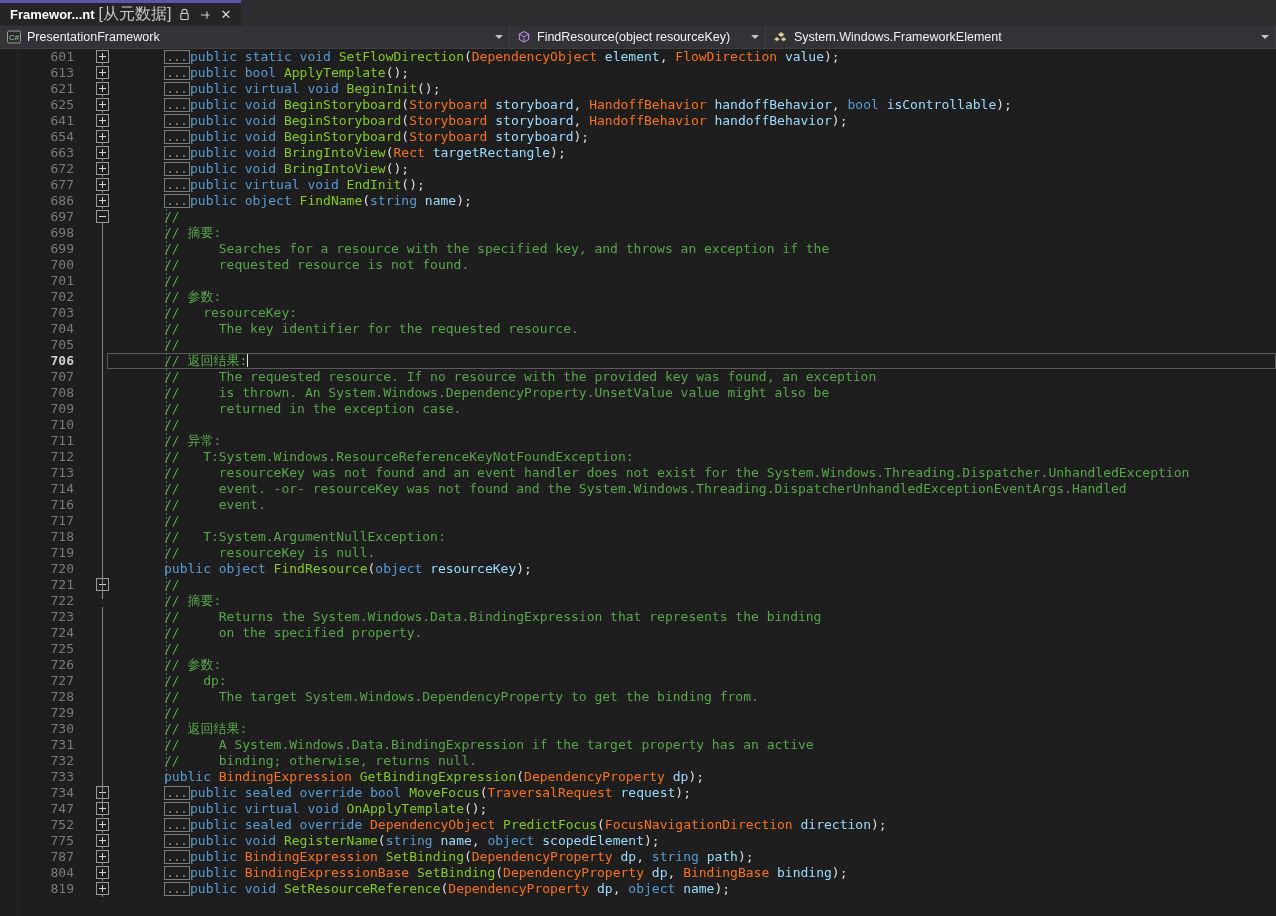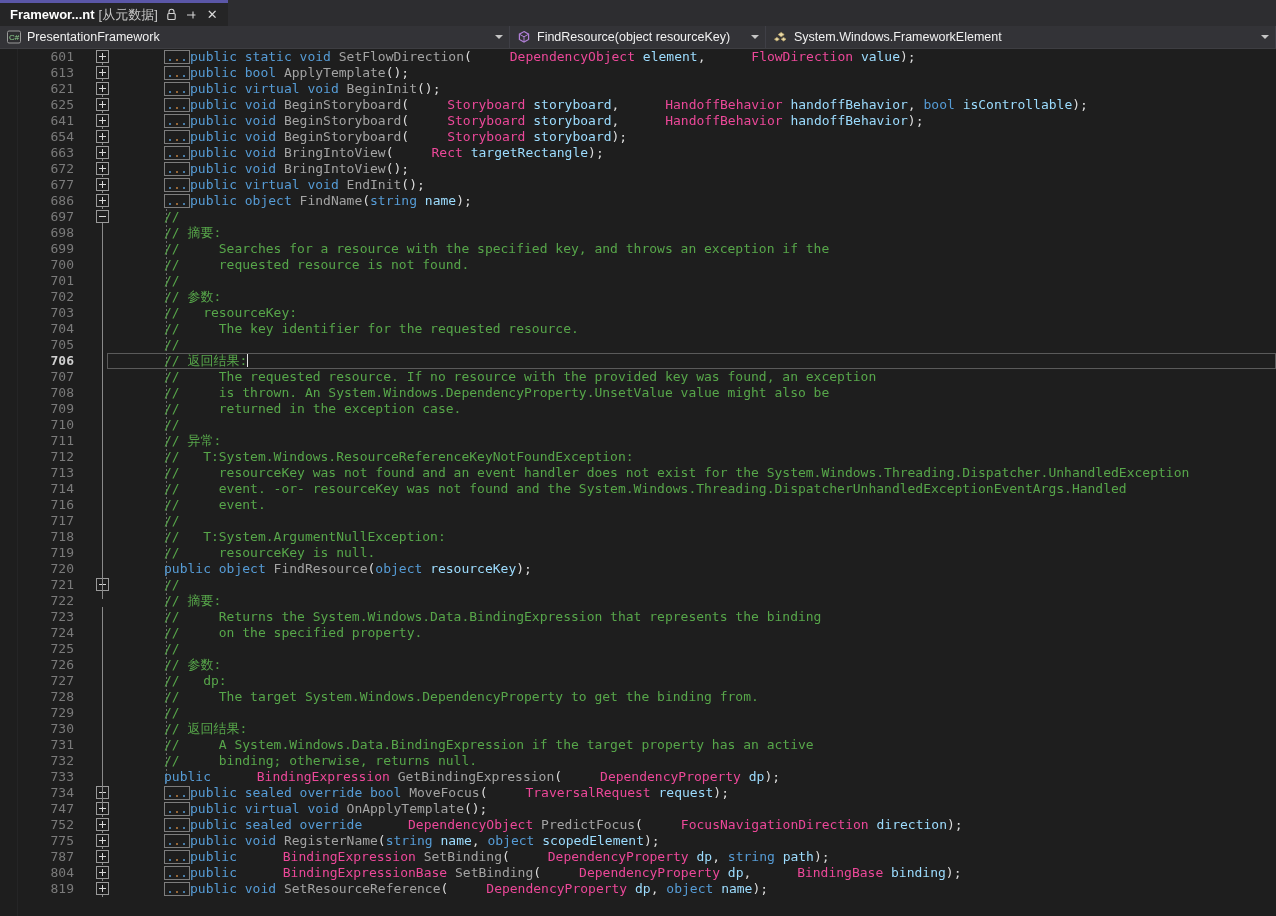--- a/index.html
+++ b/index.html
@@ -13,21 +13,21 @@
     height:26px;background:#2d2d30;display:flex;align-items:stretch;
     position:relative;
     gap:24px;
   }
   .tab{
     position:relative;display:flex;align-items:center;gap:7px;
     padding:0 8px 0 10px;background:#252526;color:#f1f1f1;
     border-top:3px solid #5b57a8;box-sizing:border-box;height:26px;
   }
   .tab-title{font-size:13px;font-weight:bold;color:#ffffff;white-space:nowrap;}
-  .tab-sub{font-size:13px;color:#c8c8c8;white-space:nowrap;margin-left:-3px;}
+  .tab-sub{font-size:16px;color:#c8c8c8;white-space:nowrap;margin-left:-3px;}
   .tab-ico{display:inline-flex;align-items:center;justify-content:center;
     width:13px;height:15px;}
   .tab-x{font-size:13px;color:#d8d8d8;line-height:1;padding:0 2px;}
   .tabstrip-rest{flex:1;background:#2d2d30;}
 
   
   .navbar{
     height:22px;background:#333337;display:flex;align-items:stretch;
     border-bottom:1px solid #3e3e42;
   }
@@ -113,22 +113,22 @@
   .caret{
     display:inline-block;width:1px;height:13px;background:#e8e8e8;
     vertical-align:-2px;margin-left:0px;
   }
   
   .collapse-bar{
     position:absolute;left:102px;width:1px;background:#8a8a8a;
   }
   
   .kw{color:#569cd6;}
-  .ty{color:#ec4899;margin-left:38px;}
-  .mth{color:#a3a3a3;}
+  .ty{color:#f97316;}
+  .mth{color:#84cc16;}
   .par{color:#9cdcfe;}
   .pun{color:#dcdcdc;}
   .cmt{color:#57a64a;}
 </style>
 </head>
 <body>
 
 <div class="tabstrip">
   <div class="tab">
     <span class="tab-title">Framewor...nt</span>

